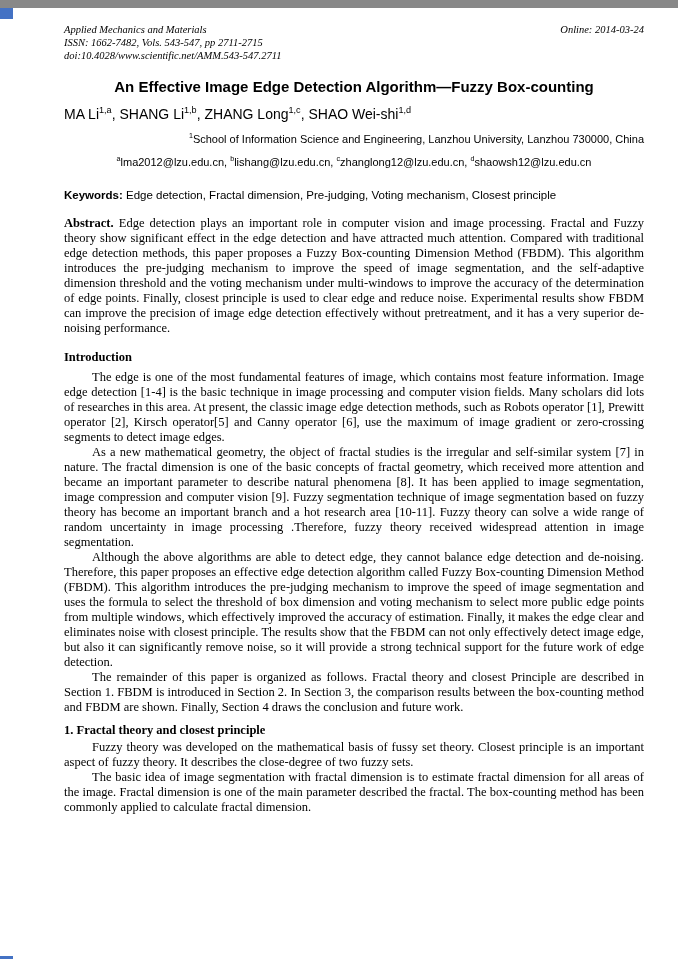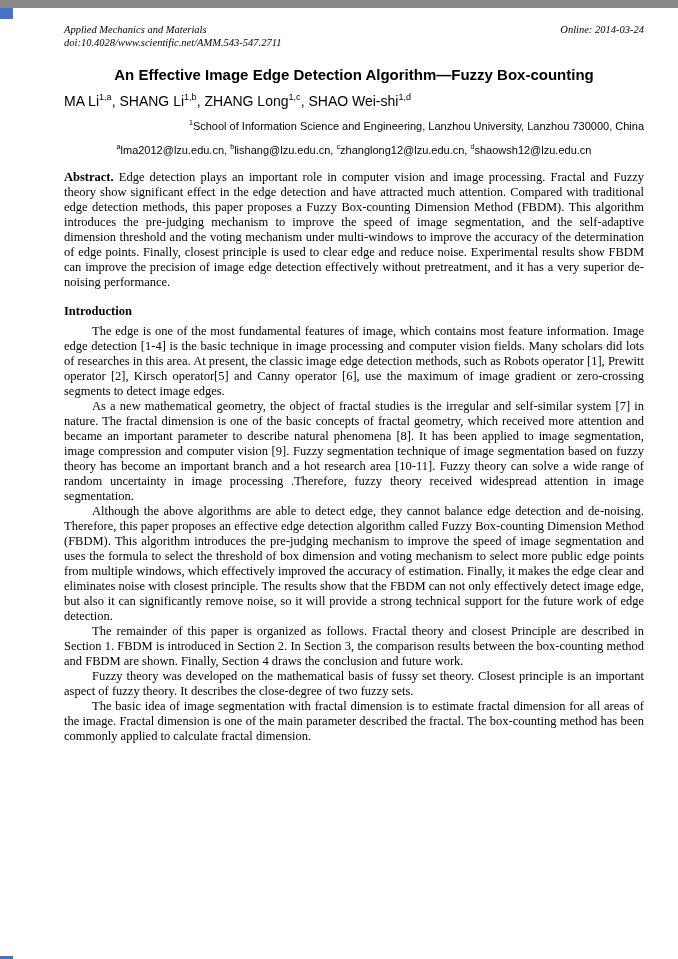--- a/index.html
+++ b/index.html
@@ -85,41 +85,47 @@
 <body>
 
 <div class="page">
 
   <div class="corner-mark top"></div>
   <div class="corner-mark bottom"></div>
 
   <header class="paper-header">
     <div class="header-left">
       <div class="hl">Applied Mechanics and Materials</div>
+      <div class="hl">ISSN: 1662-7482, Vols. 543-547, pp 2711-2715</div>
       <div class="hl">doi:10.4028/www.scientific.net/AMM.543-547.2711</div>
     </div>
     <div class="header-right hl">Online: 2014-03-24</div>
   </header>
 
   <h1 class="title">An Effective Image Edge Detection Algorithm—Fuzzy Box-counting</h1>
 
   <div class="authors"><span><span>MA Li</span><sup>1,a</sup></span><span>, </span><span><span>SHANG Li</span><sup>1,b</sup></span><span>, </span><span><span>ZHANG Long</span><sup>1,c</sup></span><span>, </span><span><span>SHAO Wei-shi</span><sup>1,d</sup></span></div>
 
   <div class="affiliation"><sup>1</sup><span>School of Information Science and Engineering, Lanzhou University, Lanzhou 730000, China</span></div>
 
   <div class="emails"><span><sup>a</sup><span>lma2012@lzu.edu.cn</span></span><span>, </span><span><sup>b</sup><span>lishang@lzu.edu.cn</span></span><span>, </span><span><sup>c</sup><span>zhanglong12@lzu.edu.cn</span></span><span>, </span><span><sup>d</sup><span>shaowsh12@lzu.edu.cn</span></span></div>
 
+  <p class="keywords">
+    <span class="kw-label">Keywords:</span>
+    <span>Edge detection, Fractal dimension, Pre-judging, Voting mechanism, Closest principle</span>
+  </p>
 
   <p class="bodytext abstract">
     <span class="ab-label">Abstract.</span>
     <span>Edge detection plays an important role in computer vision and image processing. Fractal and Fuzzy theory show significant effect in the edge detection and have attracted much attention. Compared with traditional edge detection methods, this paper proposes a Fuzzy Box-counting Dimension Method (FBDM). This algorithm introduces the pre-judging mechanism to improve the speed of image segmentation, and the self-adaptive dimension threshold and the voting mechanism under multi-windows to improve the accuracy of the determination of edge points. Finally, closest principle is used to clear edge and reduce noise. Experimental results show FBDM can improve the precision of image edge detection effectively without pretreatment, and it has a very superior de-noising performance.</span>
   </p>
 
   <h2 class="sec">Introduction</h2>
   <p class="bodytext indent">The edge is one of the most fundamental features of image, which contains most feature information. Image edge detection [1-4] is the basic technique in image processing and computer vision fields. Many scholars did lots of researches in this area. At present, the classic image edge detection methods, such as Robots operator [1], Prewitt operator [2], Kirsch operator[5] and Canny operator [6], use the maximum of image gradient or zero-crossing segments to detect image edges.</p>
   <p class="bodytext indent">As a new mathematical geometry, the object of fractal studies is the irregular and self-similar system [7] in nature. The fractal dimension is one of the basic concepts of fractal geometry, which received more attention and became an important parameter to describe natural phenomena [8]. It has been applied to image segmentation, image compression and computer vision [9]. Fuzzy segmentation technique of image segmentation based on fuzzy theory has become an important branch and a hot research area [10-11]. Fuzzy theory can solve a wide range of random uncertainty in image processing .Therefore, fuzzy theory received widespread attention in image segmentation.</p>
   <p class="bodytext indent">Although the above algorithms are able to detect edge, they cannot balance edge detection and de-noising. Therefore, this paper proposes an effective edge detection algorithm called Fuzzy Box-counting Dimension Method (FBDM). This algorithm introduces the pre-judging mechanism to improve the speed of image segmentation and uses the formula to select the threshold of box dimension and voting mechanism to select more public edge points from multiple windows, which effectively improved the accuracy of estimation. Finally, it makes the edge clear and eliminates noise with closest principle. The results show that the FBDM can not only effectively detect image edge, but also it can significantly remove noise, so it will provide a strong technical support for the future work of edge detection.</p>
   <p class="bodytext indent">The remainder of this paper is organized as follows. Fractal theory and closest Principle are described in Section 1. FBDM is introduced in Section 2. In Section 3, the comparison results between the box-counting method and FBDM are shown. Finally, Section 4 draws the conclusion and future work.</p>
 
+  <h2 class="sec sec2">1. Fractal theory and closest principle</h2>
   <p class="bodytext indent">Fuzzy theory was developed on the mathematical basis of fussy set theory. Closest principle is an important aspect of fuzzy theory. It describes the close-degree of two fuzzy sets.</p>
   <p class="bodytext indent">The basic idea of image segmentation with fractal dimension is to estimate fractal dimension for all areas of the image. Fractal dimension is one of the main parameter described the fractal. The box-counting method has been commonly applied to calculate fractal dimension.</p>
 
 </div>
 
 </body></html>

